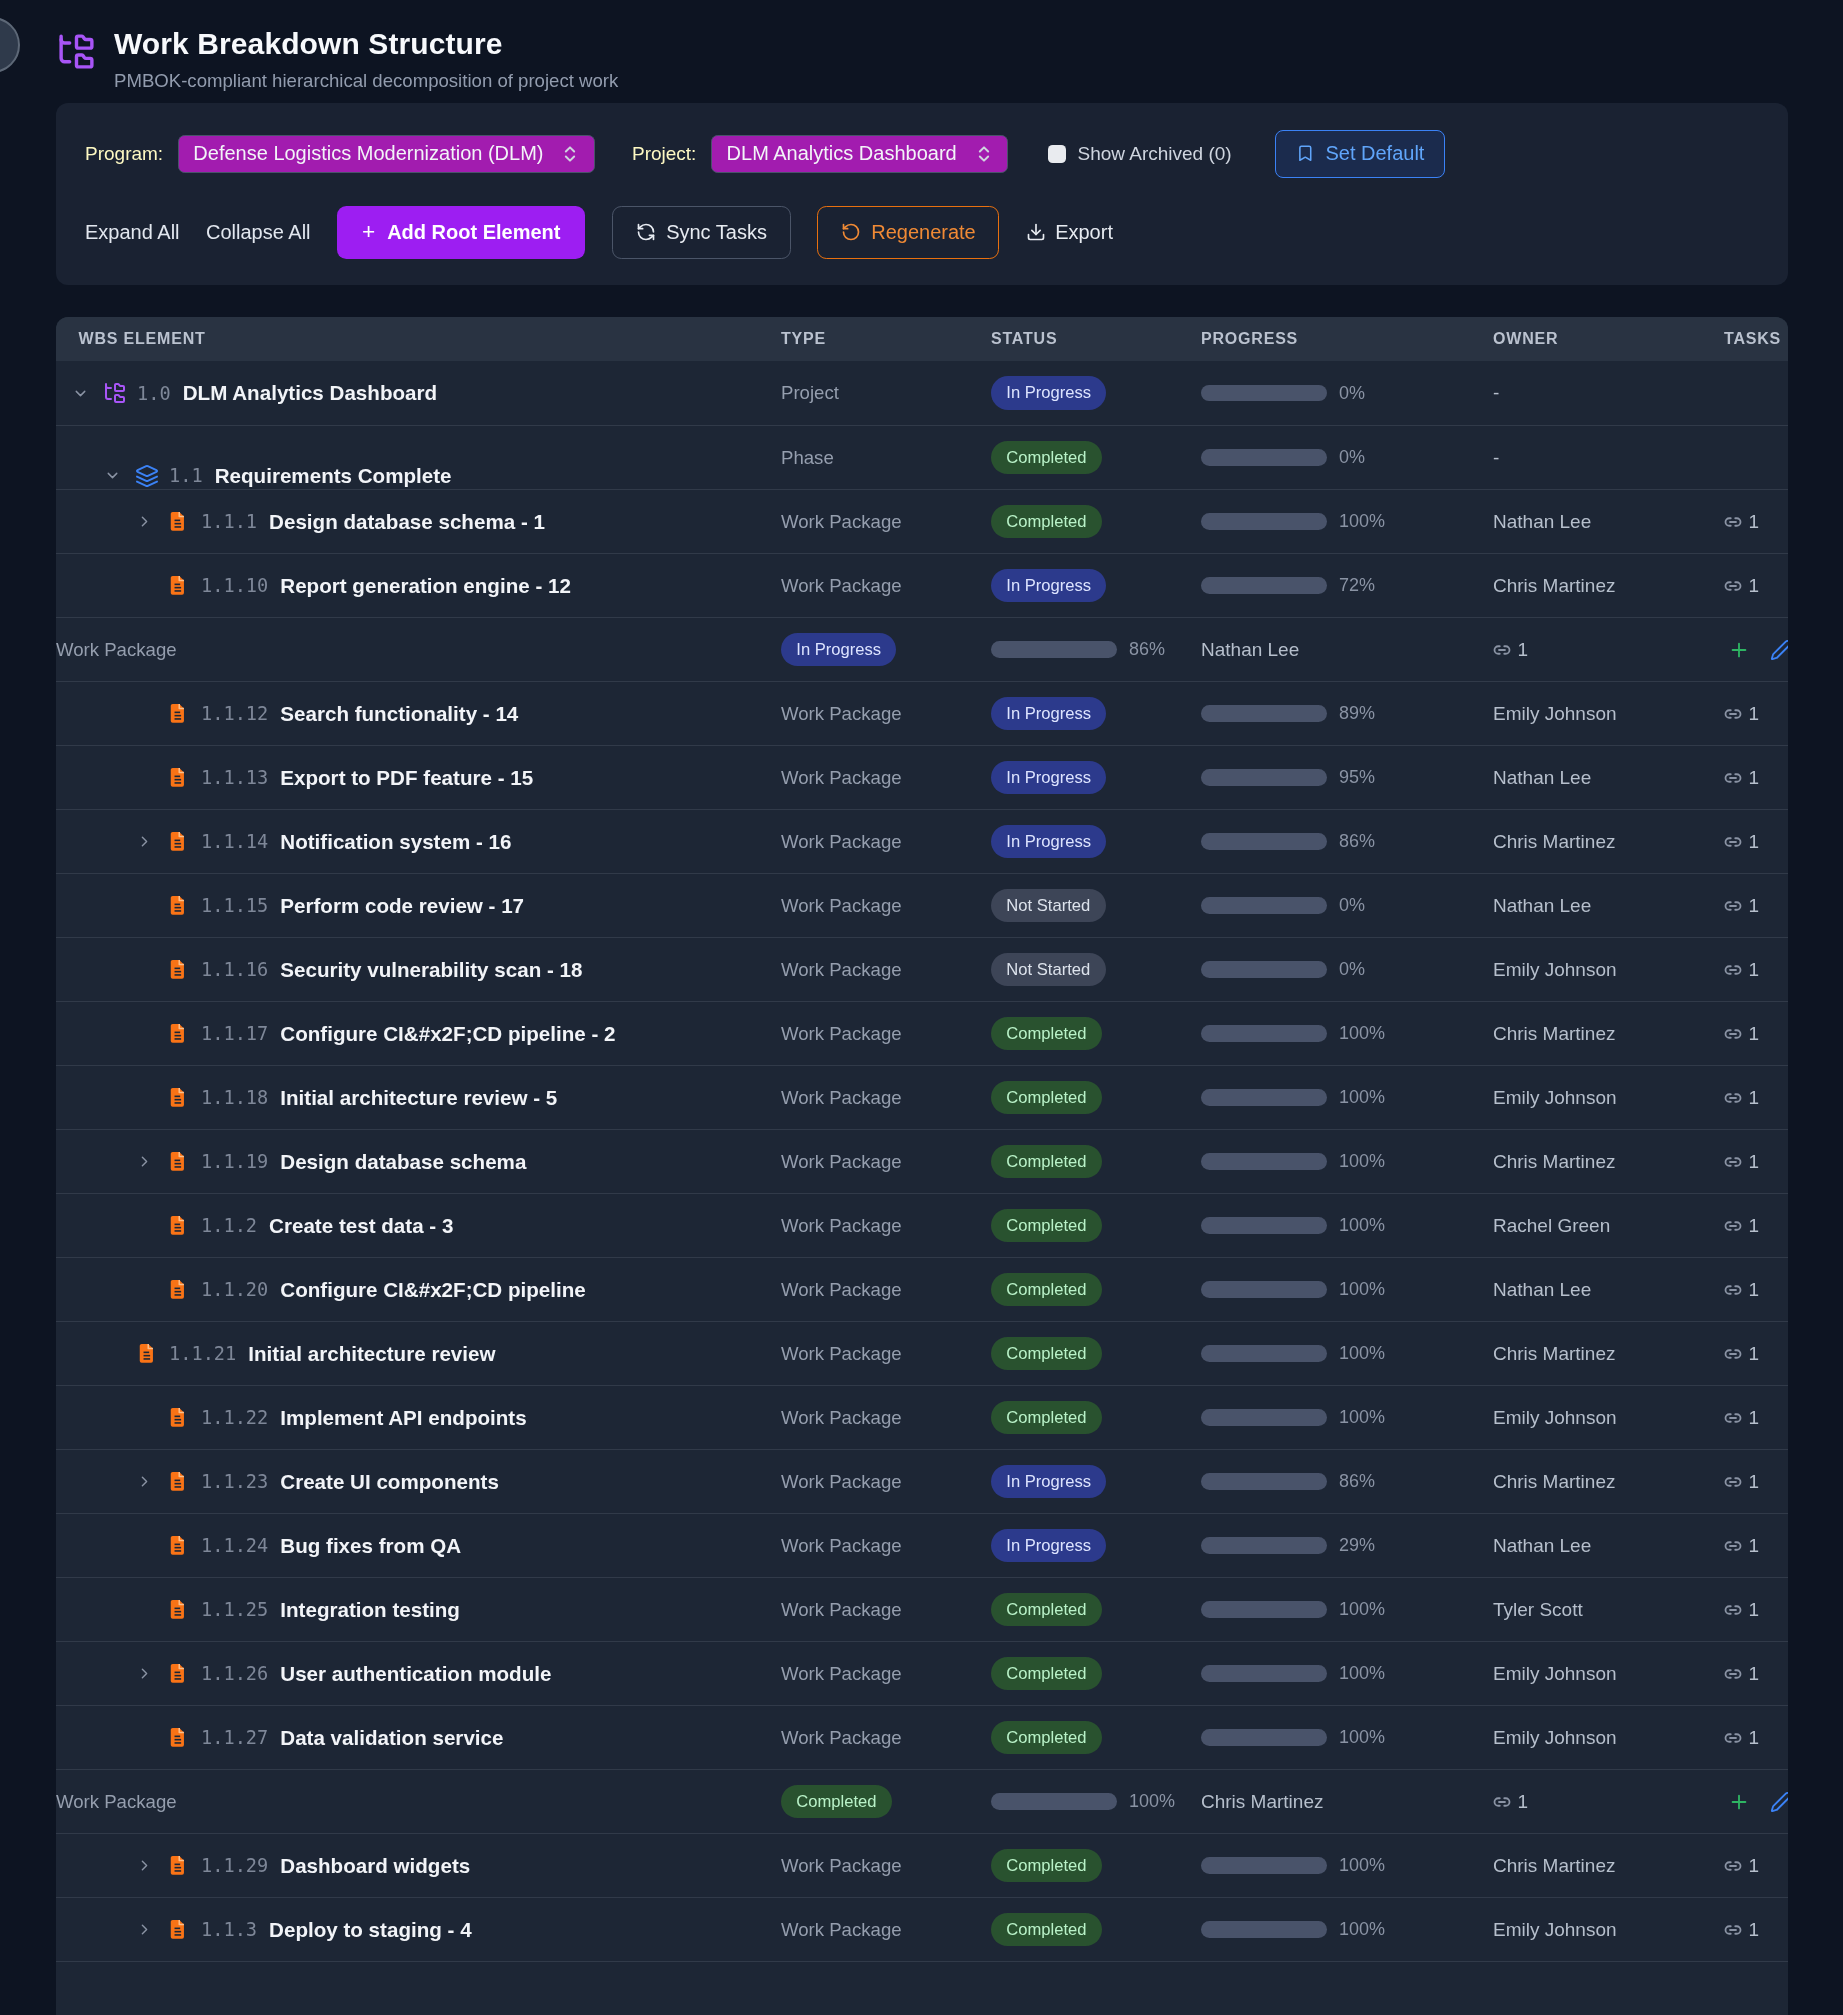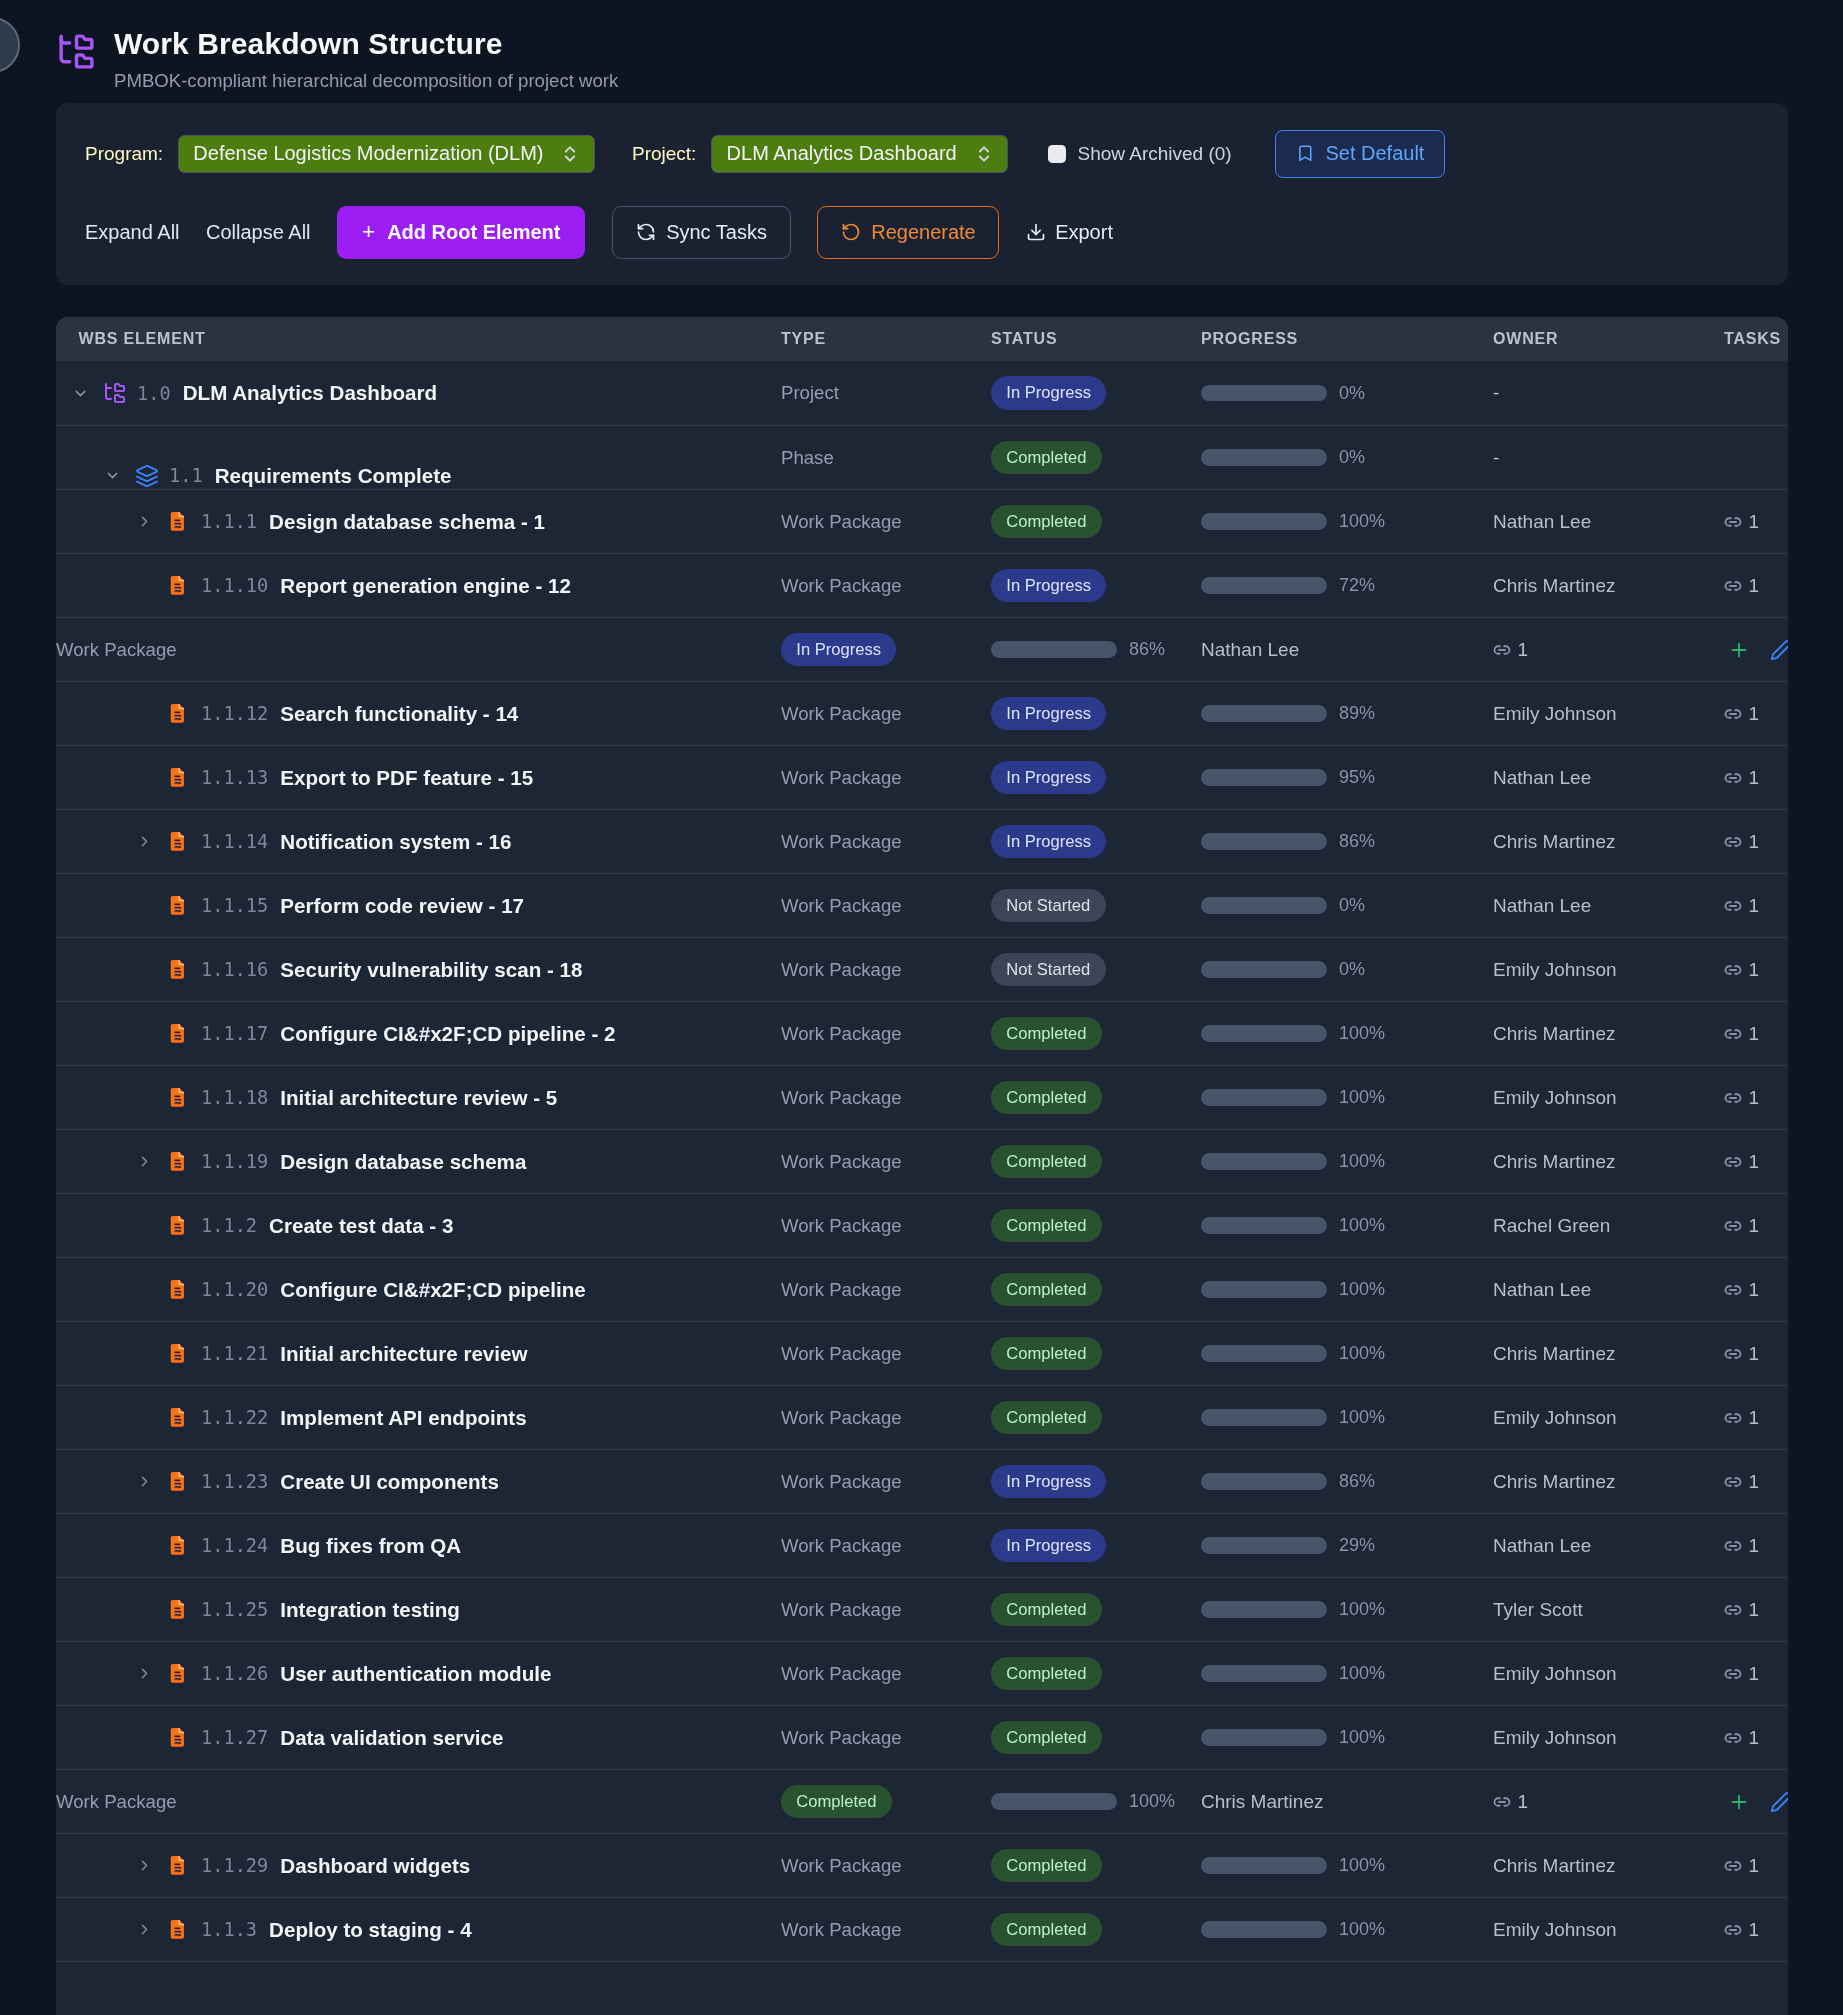--- a/index.html
+++ b/index.html
@@ -24,21 +24,21 @@
 
   
   .filter-card {
     background:#1a2232; border-radius:12px; padding:26.5px 29px 26.5px 29px;
   }
   .filter-row { display:flex; align-items:center; }
   .filter-row-1 { gap:14.6px; }
   .filter-row-2 { gap:26.5px; margin-top:28px; }
   .f-label { font-size:19px; color:#fef9c3; }
   .select {
-    height:38px; background:#4d7c0f; border:1.3px solid #49536a; border-radius:6.6px;
+    height:38px; background:#a21caf; border:1.3px solid #49536a; border-radius:6.6px;
     display:flex; align-items:center; gap:17px; padding:0 13.3px 0 14.6px;
     font-size:20px; color:#f2f4f8;
   }
   .select .updown { width:20px; height:20px; color:#cfd5df; }
   .gap-lg { margin-left:22.6px; }
   .checkbox {
     width:18px; height:18px; border-radius:4.6px; background:#e9ebef; margin-left:25px;
   }
   .check-label { font-size:19px; color:#cfd5df; margin-left:-2.7px; }
   .btn { display:flex; align-items:center; justify-content:center; gap:10.6px; cursor:pointer; white-space:nowrap; }
@@ -965,21 +965,21 @@
                 <path d="M19 6v14a2 2 0 0 1-2 2H7a2 2 0 0 1-2-2V6"></path>
                 <path d="M8 6V4a2 2 0 0 1 2-2h4a2 2 0 0 1 2 2v2"></path>
                 <line x1="10" y1="11" x2="10" y2="17"></line>
                 <line x1="14" y1="11" x2="14" y2="17"></line>
               </svg>
       </span>
     </div>
   </div>
 
   <div class="row grid-cols">
-    <div class="c-name" style="padding-left: 80px;">
+    <div class="c-name" style="padding-left: 48px; text-align: right;">
       <span class="chev"></span>
       <span class="row-icon"><svg viewBox="0 0 24 24" width="22.6" height="22.6">
                 <path d="M6 2h7l5 5v13a2 2 0 0 1-2 2H6a2 2 0 0 1-2-2V4a2 2 0 0 1 2-2Z" fill="#f97316"></path>
                 <path d="M13 2v5h5" fill="none" stroke="#fbbf8a" stroke-width="1.6" stroke-linejoin="round"></path>
                 <line x1="8" y1="11" x2="14" y2="11" stroke="#1d2635" stroke-width="1.7"></line>
                 <line x1="8" y1="14.5" x2="15" y2="14.5" stroke="#1d2635" stroke-width="1.7"></line>
                 <line x1="8" y1="18" x2="15" y2="18" stroke="#1d2635" stroke-width="1.7"></line>
               </svg></span>
       <span class="wbs-num">1.1.21</span>
       <span class="wbs-name">Initial architecture review</span>

